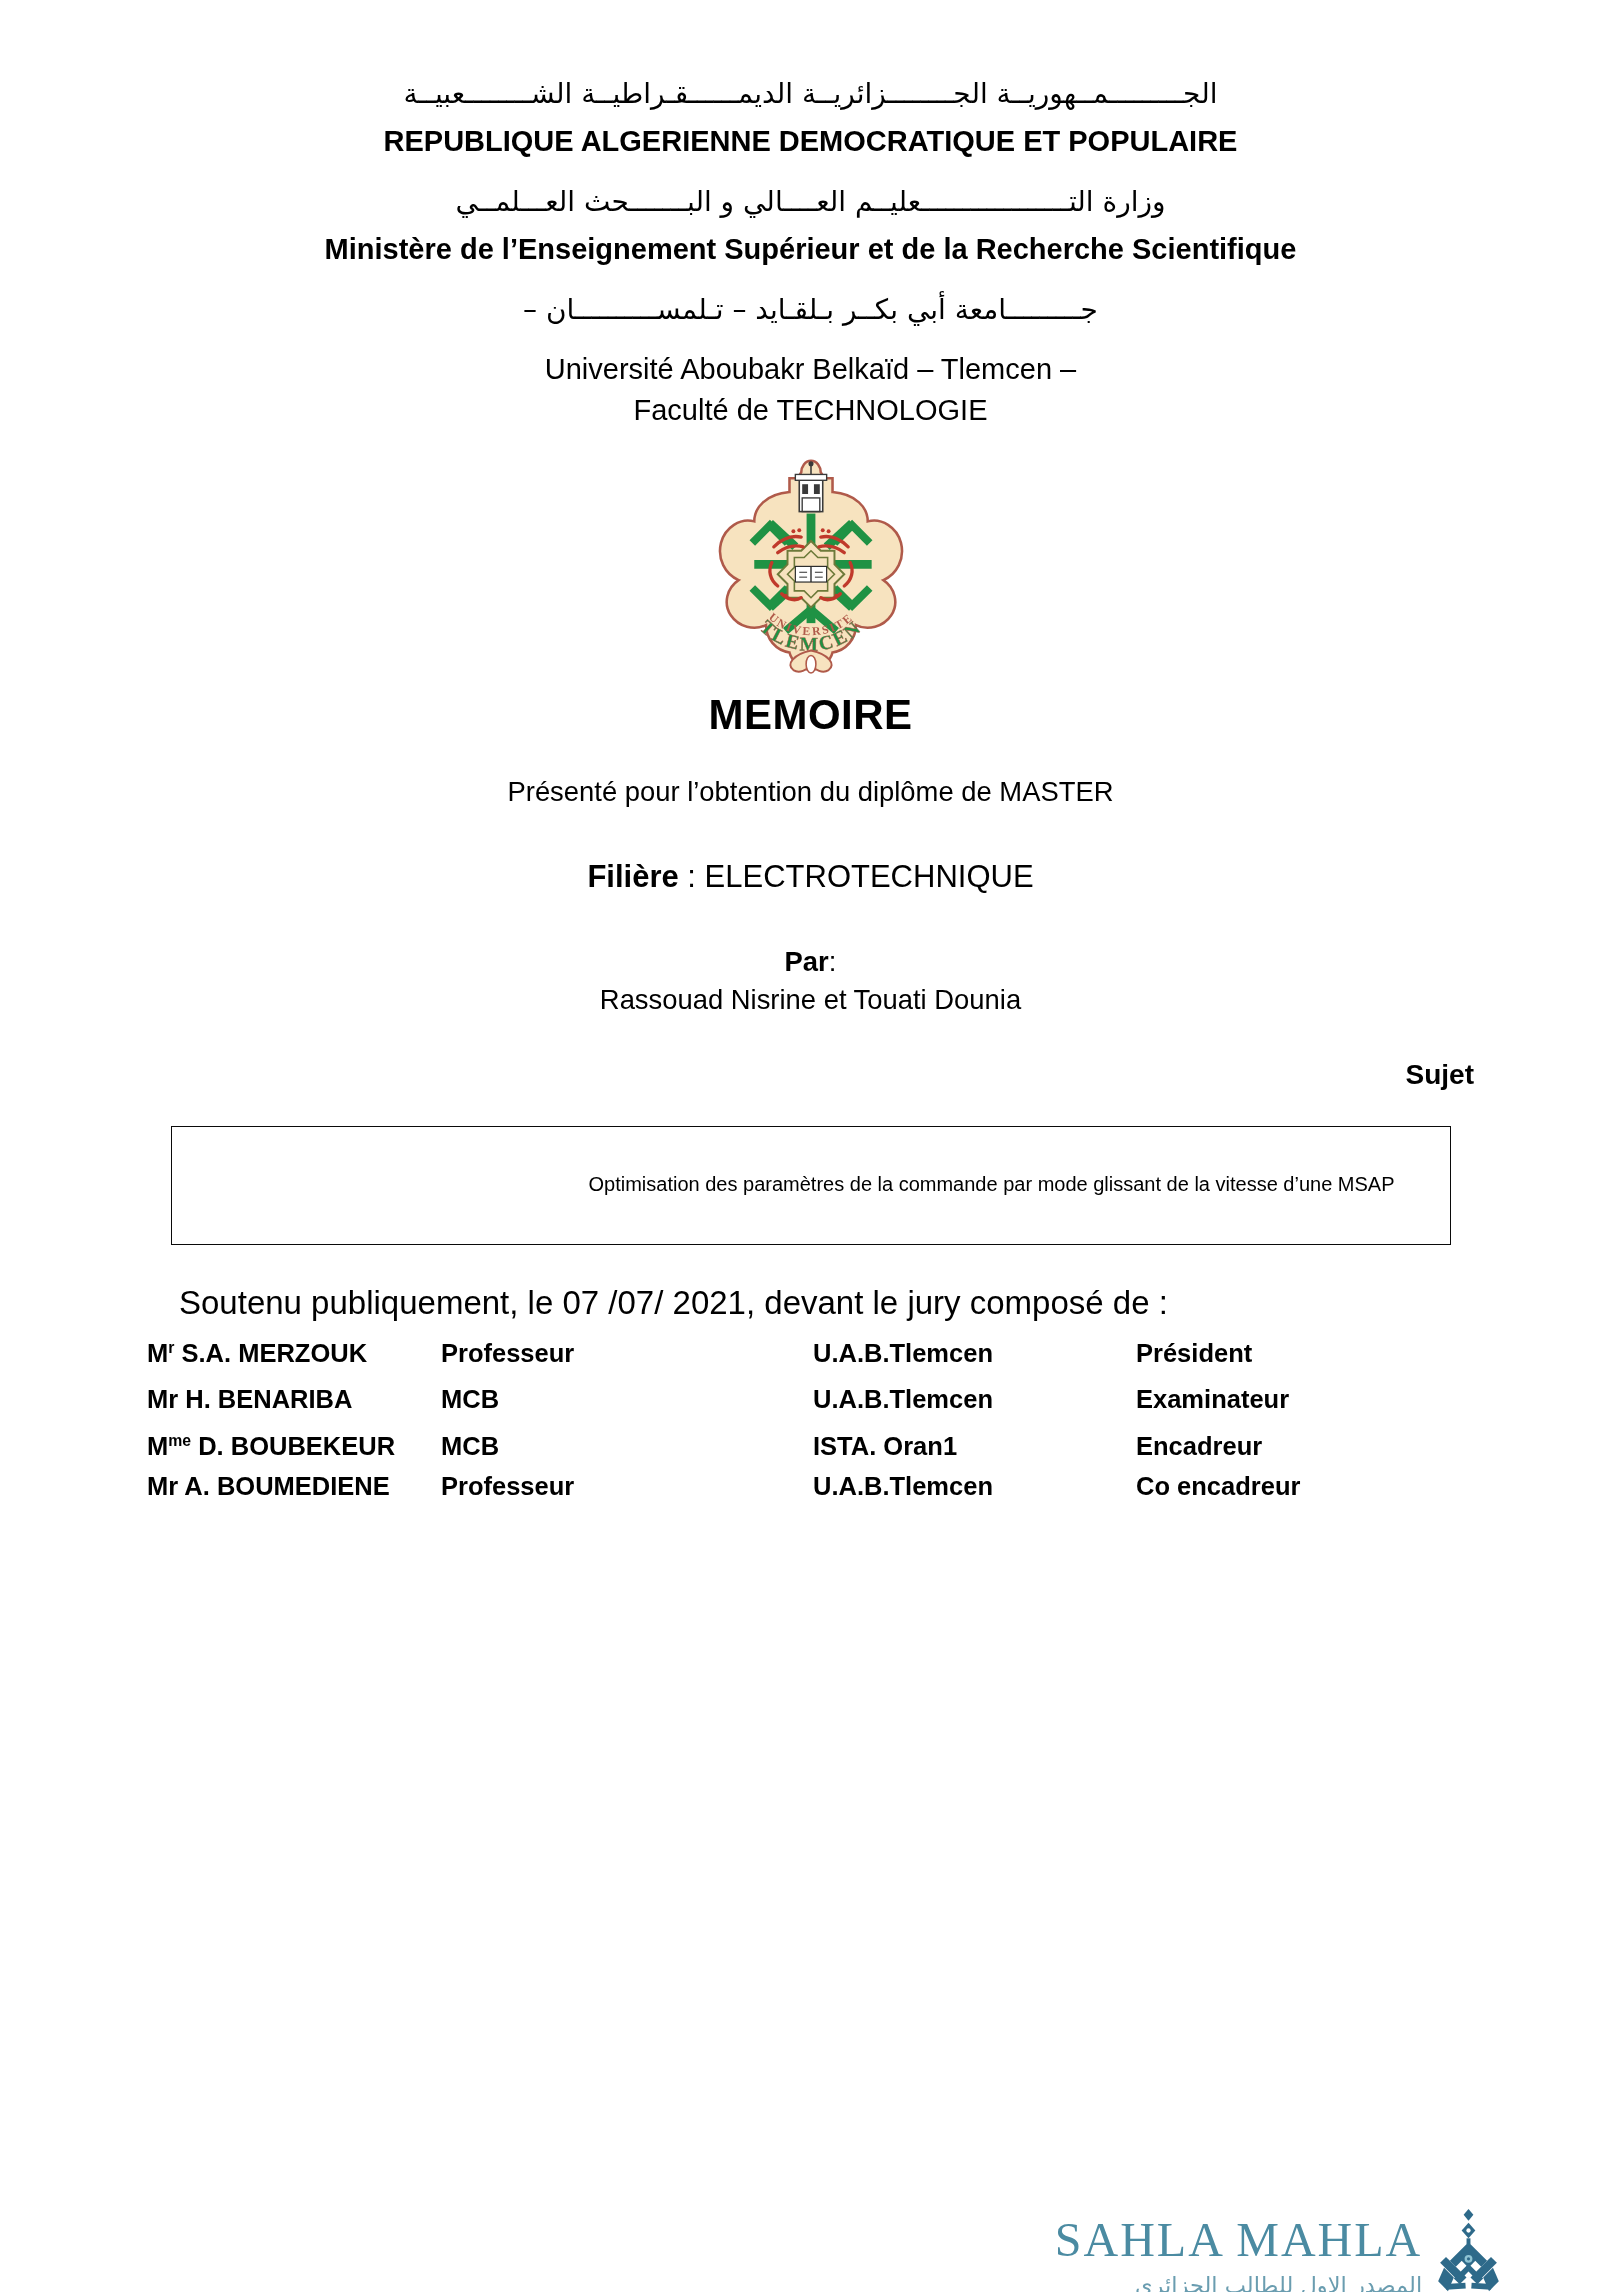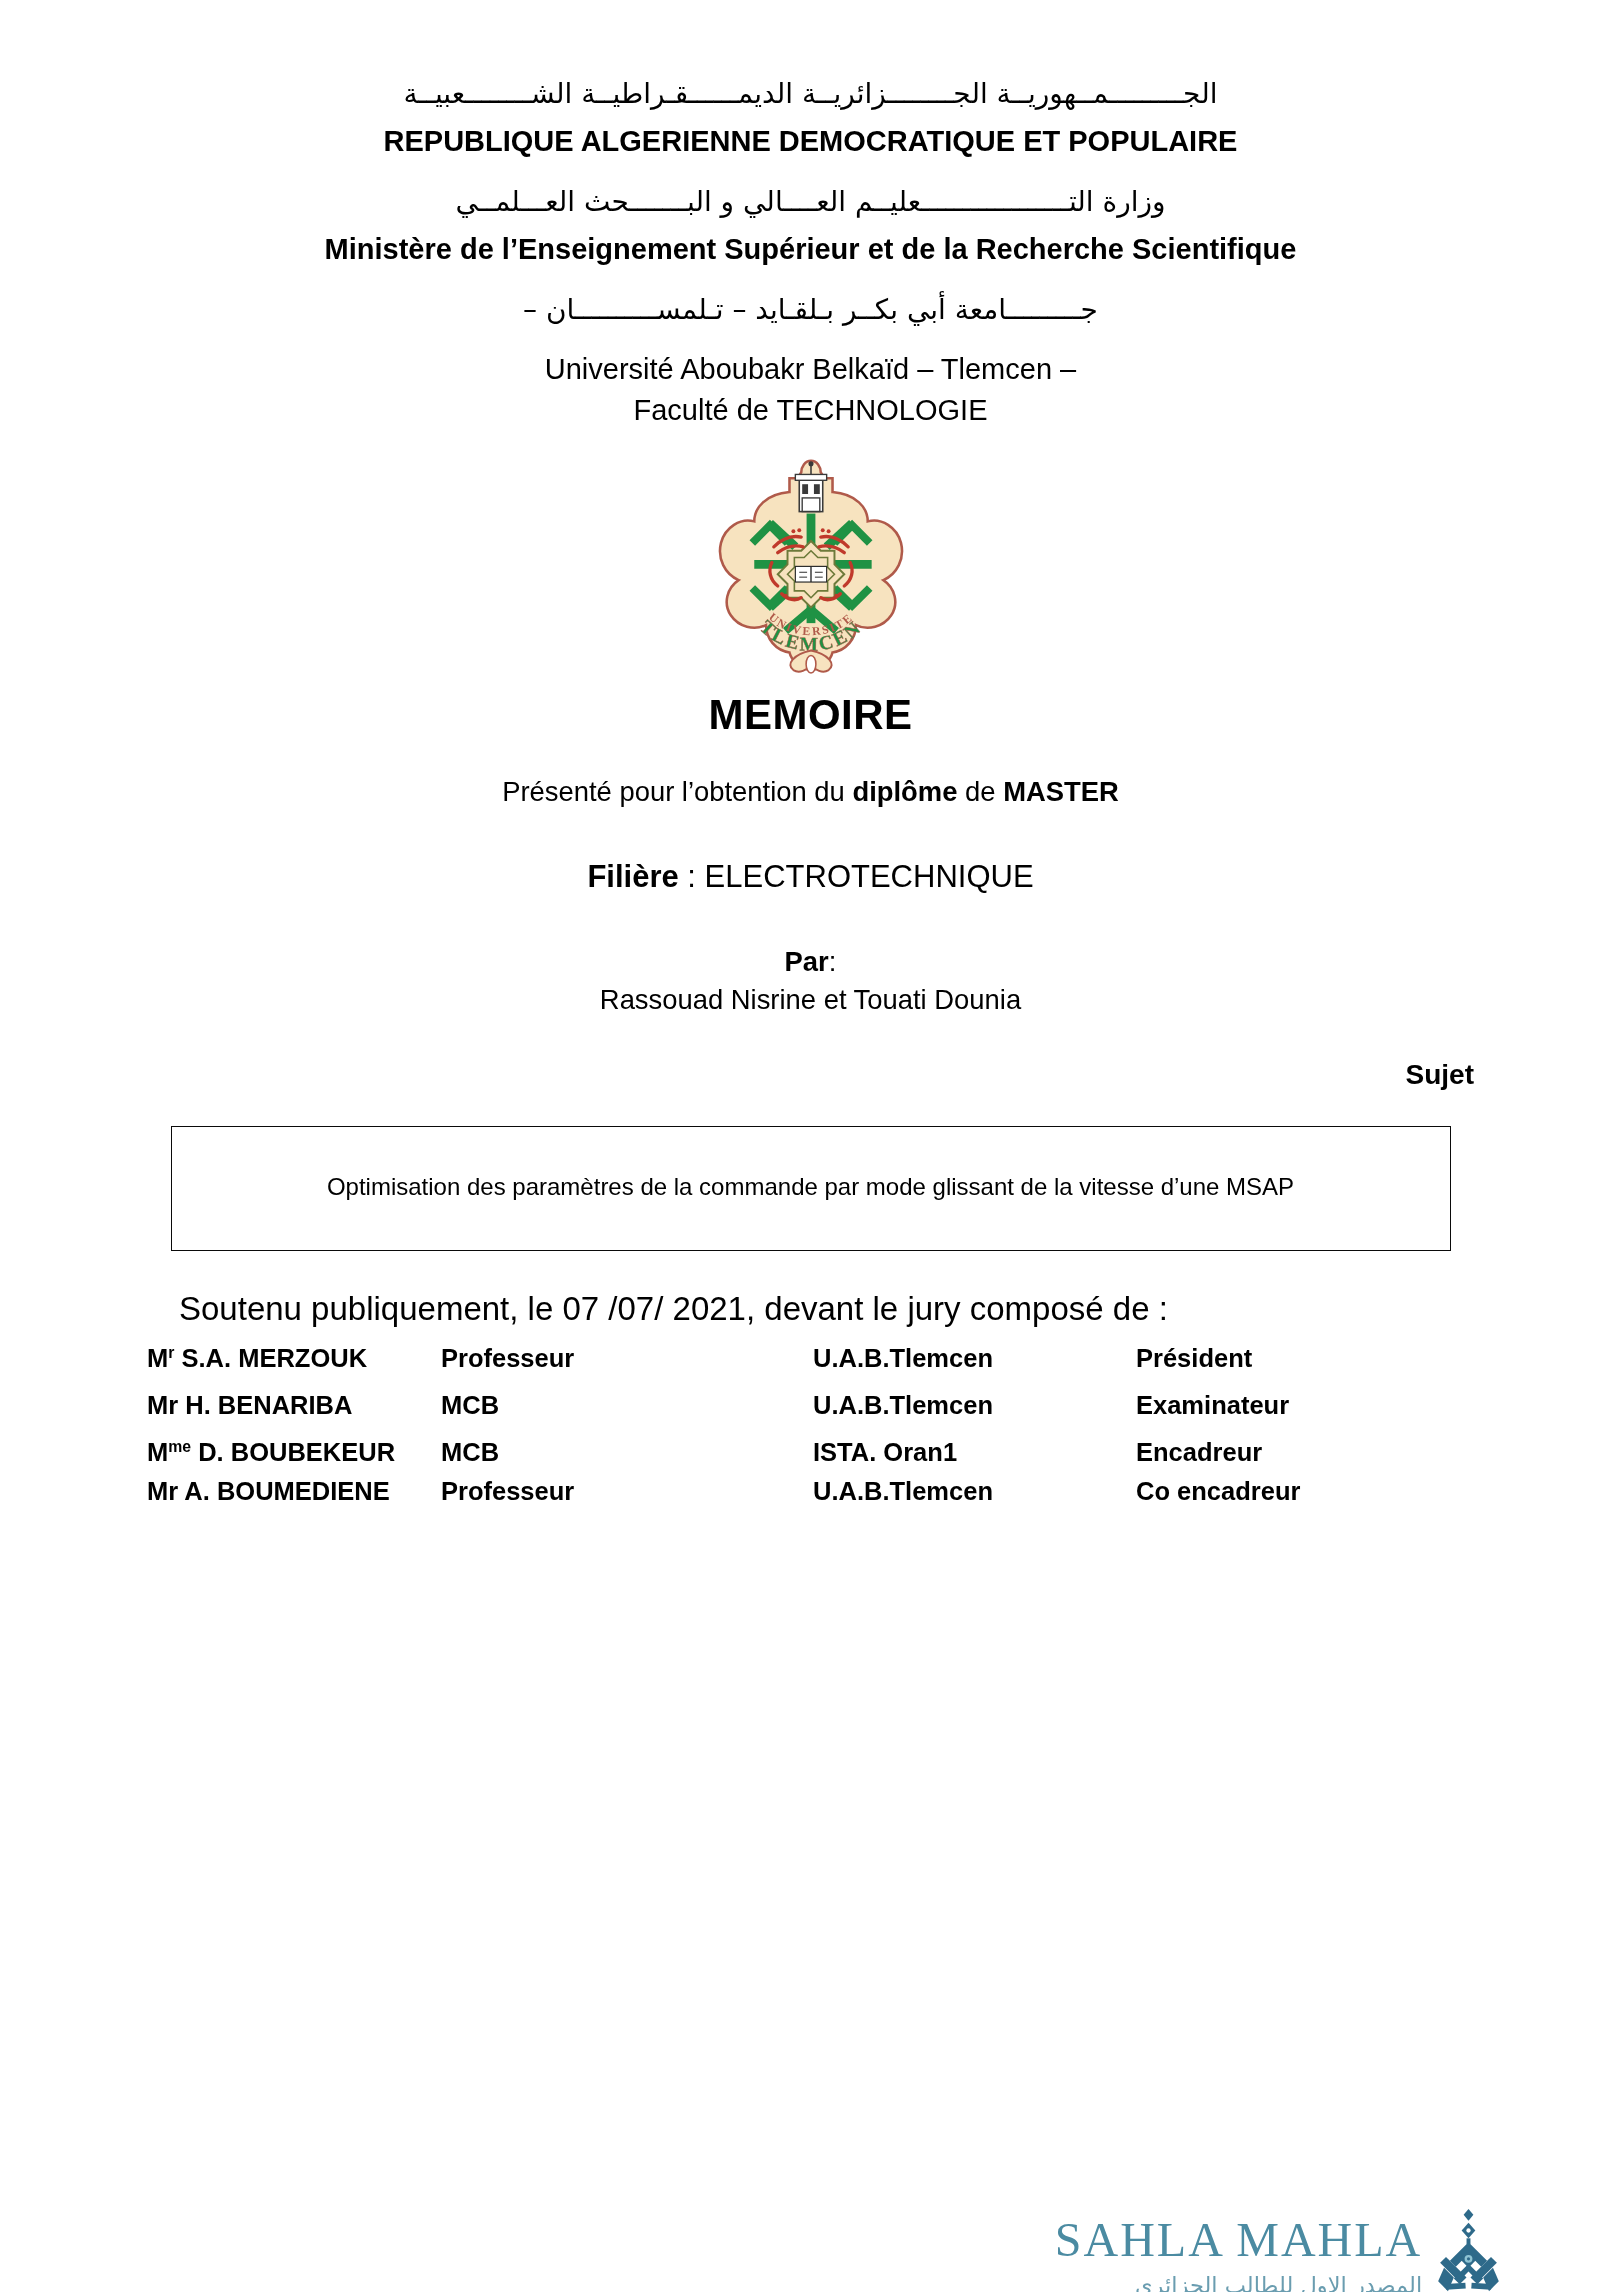--- a/index.html
+++ b/index.html
@@ -69,21 +69,21 @@
     font-weight: bold;
     font-size: 42px;
     letter-spacing: 0.5px;
     margin-top: 17.6px;
   }
   .presente {
     text-align: center;
     font-size: 27.4px;
     margin-top: 37px;
   }
-  .presente b { font-weight: bold; }
+  .presente b { font-weight: normal; }
 
   .filiere {
     text-align: center;
     font-size: 31px;
     margin-top: 51px;
   }
   .specialite {
     text-align: center;
     font-size: 27.4px;
     margin-top: 47px;
@@ -111,22 +111,23 @@
   
   .title-box {
     margin: 35px auto 0 auto;
     width: 1280px;
     box-sizing: border-box;
     border: 1.6px solid #0a0a0a;
     padding: 43px 55px 45px 55px;
     text-align: center;
   }
   .title-box .title-text {
-    font-size: 24px;
+    font-size: 20px;
     line-height: 1.45;
+    text-align: right;
   }
 
   
   .soutenu {
     font-size: 33px;
     margin-top: 39px;
     margin-left: 32px;
   }
   .jury {
     margin-top: 7.8px;

